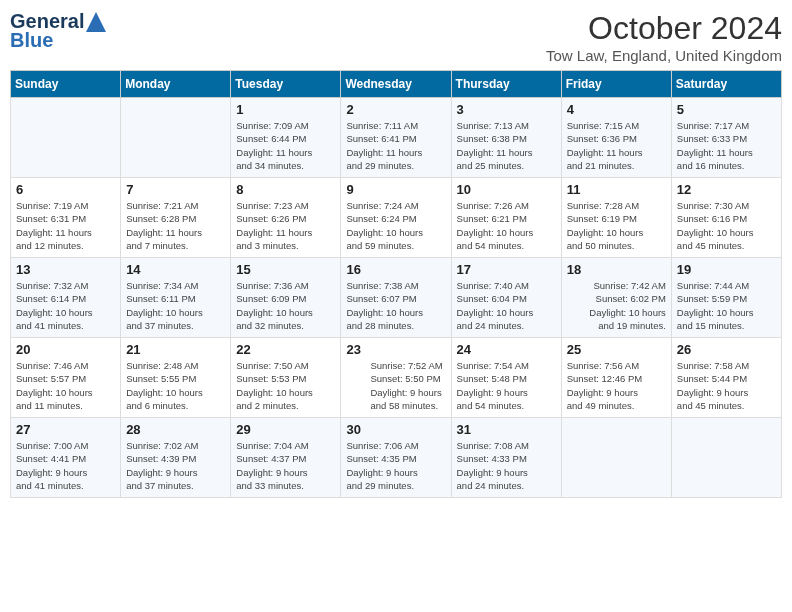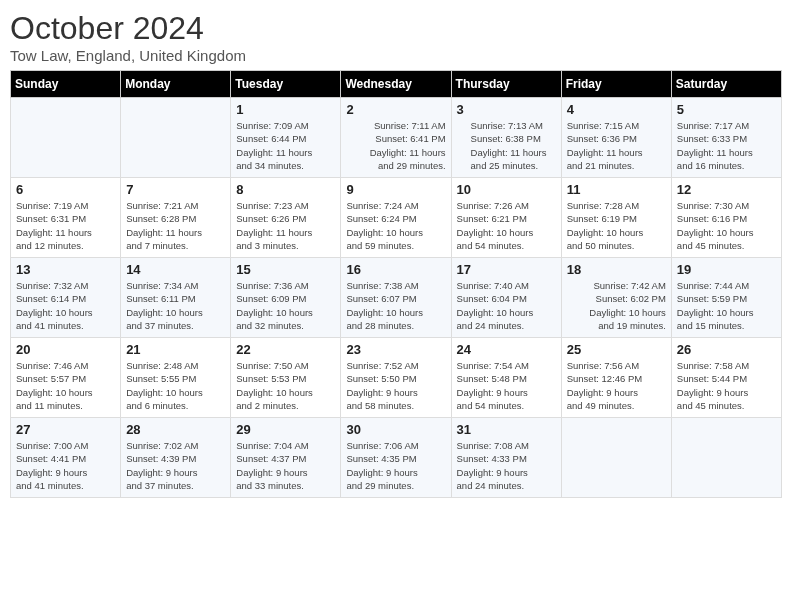--- a/index.html
+++ b/index.html
@@ -15,37 +15,38 @@
       justify-content: space-between;
       align-items: flex-start;
       margin-bottom: 6px;
     }
     .logo {
       display: flex;
       flex-direction: column;
       align-items: flex-start;
     }
     .title-block {
+      text-align: right;
     }
     .month-title {
       font-size: 32px;
       color: #333;
       font-weight: normal;
     }
     .location-title {
       font-size: 15px;
       color: #555;
     }
     table {
       width: 100%;
       border-collapse: collapse;
       table-layout: fixed;
     }
     thead tr th {
-      background-color: #000000;
+      background-color: #0369a1;
       color: #fff;
       font-size: 12px;
       font-weight: bold;
       padding: 6px 4px;
       text-align: left;
       border: 1px solid #ccc;
     }
     tbody tr td {
       vertical-align: top;
       font-size: 10px;
@@ -70,20 +71,29 @@
     .day-info {
       font-size: 9.5px;
       color: #444;
       line-height: 1.4;
     }
   </style>
 </head>
 <body>
 
 <div class="header-section">
+  <div class="logo">
+    <div style="display:flex;align-items:center;">
+      <span style="font-size:20px;font-weight:bold;color:#1a3a5c;">General</span>
+      <svg width="20" height="20" viewBox="0 0 20 20" style="margin-left:2px;">
+        <polygon points="0,20 10,0 20,20" fill="#2a6db5"></polygon>
+      </svg>
+    </div>
+    <span style="font-size:20px;font-weight:bold;color:#2a6db5;margin-top:-4px;">Blue</span>
+  </div>
   <div class="title-block">
     <div class="month-title">October 2024</div>
     <div class="location-title">Tow Law, England, United Kingdom</div>
   </div>
 </div>
 
 <table>
   <thead>
     <tr>
     <th>Sunday</th>
@@ -101,28 +111,28 @@
         <td></td>
         <td>
           <span class="day-number">1</span>
           <div class="day-info" style="white-space: pre-line;">Sunrise: 7:09 AM
 Sunset: 6:44 PM
 Daylight: 11 hours
 and 34 minutes.</div>
         </td>
         <td>
           <span class="day-number">2</span>
-          <div class="day-info" style="white-space: pre-line; text-align: right;">Sunrise: 7:11 AM
+          <div class="day-info" style="white-space: pre-line;">Sunrise: 7:11 AM
 Sunset: 6:41 PM
 Daylight: 11 hours
 and 29 minutes.</div>
         </td>
         <td>
           <span class="day-number">3</span>
-          <div class="day-info" style="white-space: pre-line; margin-left: 14px;">Sunrise: 7:13 AM
+          <div class="day-info" style="white-space: pre-line;">Sunrise: 7:13 AM
 Sunset: 6:38 PM
 Daylight: 11 hours
 and 25 minutes.</div>
         </td>
         <td>
           <span class="day-number">4</span>
           <div class="day-info" style="white-space: pre-line;">Sunrise: 7:15 AM
 Sunset: 6:36 PM
 Daylight: 11 hours
 and 21 minutes.</div>
@@ -254,21 +264,21 @@
         </td>
         <td>
           <span class="day-number">22</span>
           <div class="day-info" style="white-space: pre-line;">Sunrise: 7:50 AM
 Sunset: 5:53 PM
 Daylight: 10 hours
 and 2 minutes.</div>
         </td>
         <td>
           <span class="day-number">23</span>
-          <div class="day-info" style="white-space: pre-line;">Sunrise: 7:52 AM
+          <div class="day-info" style="white-space: pre-line; margin-left: 24px;">Sunrise: 7:52 AM
 Sunset: 5:50 PM
 Daylight: 9 hours
 and 58 minutes.</div>
         </td>
         <td>
           <span class="day-number">24</span>
           <div class="day-info" style="white-space: pre-line;">Sunrise: 7:54 AM
 Sunset: 5:48 PM
 Daylight: 9 hours
 and 54 minutes.</div>

